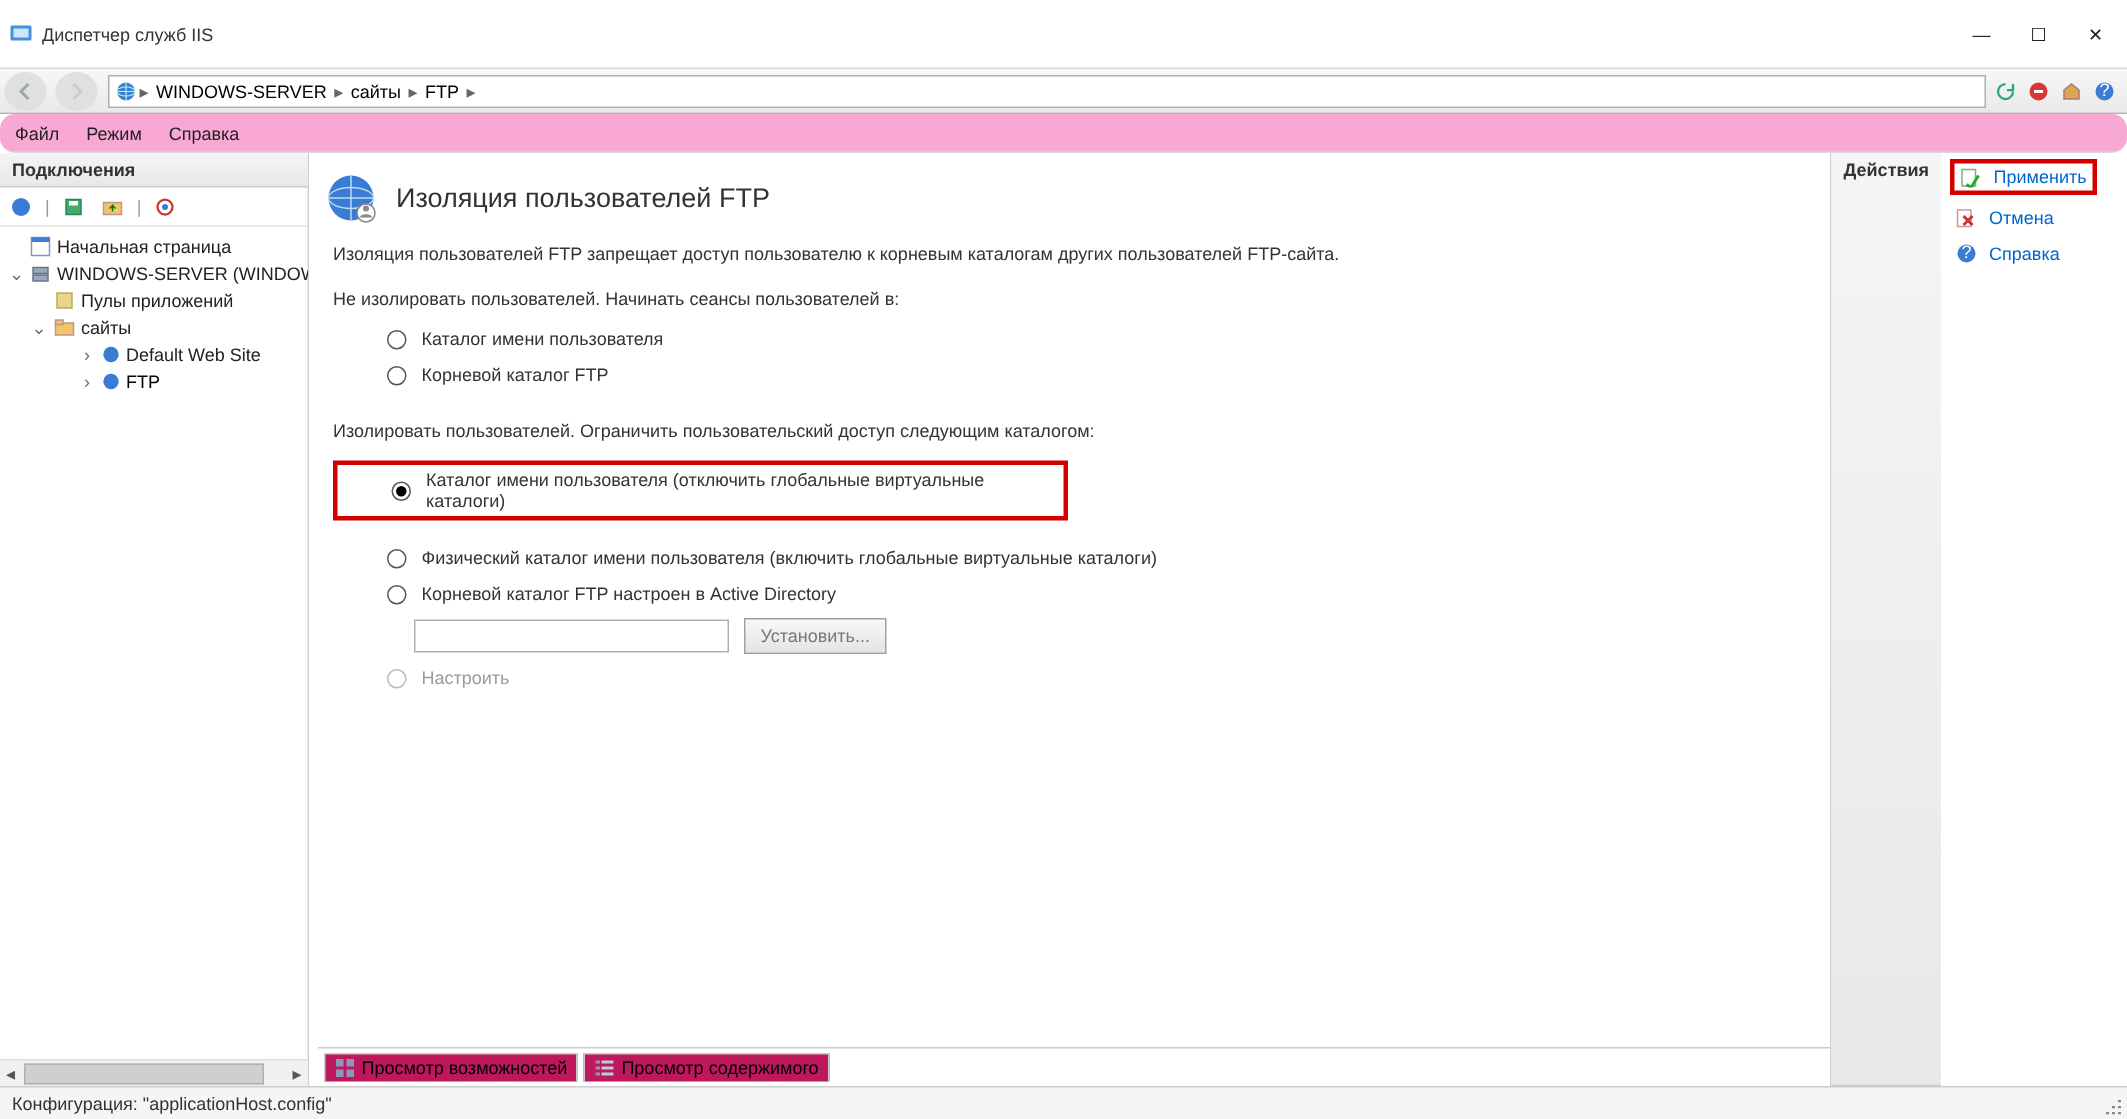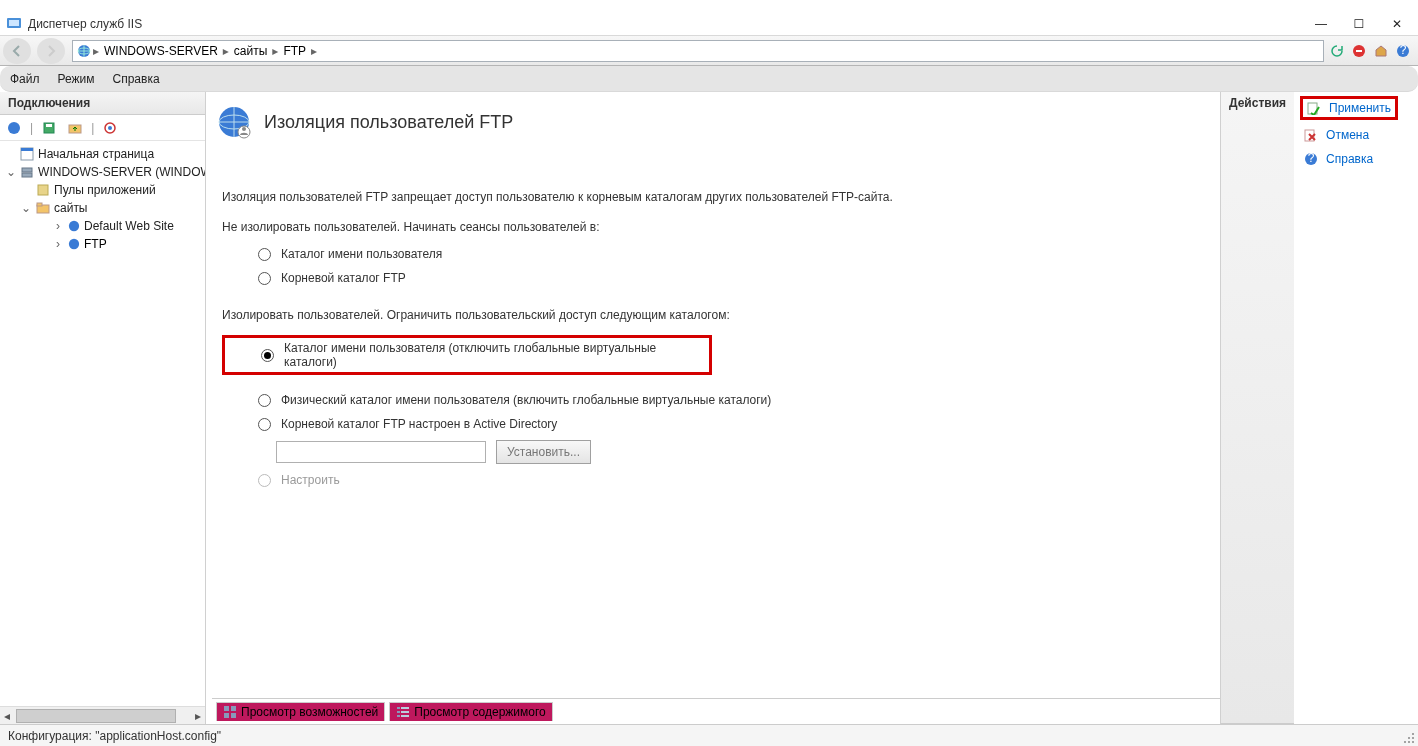--- a/index.html
+++ b/index.html
@@ -1,47 +1,47 @@
 <!DOCTYPE html>
 <html><head>
 <meta charset="utf-8">
 <style>
   * { box-sizing: border-box; margin: 0; padding: 0; font-family: "Segoe UI", Tahoma, sans-serif; font-size: 12px; }
   body { width: 1418px; height: 746px; background: #fff; display: flex; flex-direction: column; overflow: hidden; }
-  .titlebar { height: 24px; display: flex; align-items: center; padding: 0 6px; border-bottom: 1px solid #d9d9d9; margin-top: 12px; }
+  .titlebar { height: 46px; display: flex; align-items: center; padding: 0 6px; border-bottom: 1px solid #d9d9d9; }
   .titlebar .app-icon { width: 16px; height: 16px; margin-right: 6px; }
   .titlebar .title { flex: 1; color: #333; }
   .wincontrols { display: flex; gap: 24px; padding-right: 8px; }
   .wincontrols span { width: 14px; text-align: center; color: #222; }
   .navbar { height: 30px; display: flex; align-items: center; background: linear-gradient(#f7f7f7,#e9e9e9); border-bottom: 1px solid #b5b5b5; }
   .navbtn { width: 28px; height: 26px; display: flex; align-items: center; justify-content: center; border-radius: 50%; background:#e0e0e0; margin:0 3px; color:#999; }
   .breadcrumb-box { flex: 1; height: 22px; margin: 0 4px; background: #fff; border: 1px solid #a8b0b8; display: flex; align-items: center; padding: 0 4px; gap: 2px; }
   .breadcrumb-box .crumb { padding: 0 3px; }
   .breadcrumb-box .sep { color: #666; }
   .navicons { display: flex; gap: 4px; padding-right: 6px; }
   .navicons .nicon { width: 18px; height: 18px; display:flex; align-items:center; justify-content:center; }
-  .menubar { height: 26px; display: flex; align-items: center; gap: 18px; padding: 0 10px; background:#e5e5e5; border-bottom:1px solid #d9d9d9;border-radius:10px;}
+  .menubar { height: 26px; display: flex; align-items: center; gap: 18px; padding: 0 10px; background:#f9a8d4; border-bottom:1px solid #d9d9d9;border-radius:10px;}
   .menubar span { color:#222; }
   .workarea { flex: 1; display: flex; min-height: 0; }
   .left { width: 206px; border-right: 1px solid #d0d0d0; display:flex; flex-direction:column; }
   .panel-header { background: linear-gradient(#f5f5f5,#e8e8e8); border-bottom:1px solid #ccc; padding:4px 8px; font-weight:bold; color:#333; }
   .left-toolbar { height: 26px; display:flex; align-items:center; gap:6px; padding:0 4px; border-bottom:1px solid #e4e4e4;}
   .ticon { width:20px; height:20px; display:flex; align-items:center; justify-content:center; }
   .tree { flex:1; padding:4px 2px; overflow:auto; color:#222; }
   .tree .node { display:flex; align-items:center; gap:4px; padding:2px 0 2px 4px; white-space:nowrap; }
   .tree .node .tw { width:12px; text-align:center; color:#666; }
   .tree .ind1 { padding-left: 18px; }
   .tree .ind2 { padding-left: 34px; }
   .tree .ind3 { padding-left: 50px; }
   .tree .sel { color:#000; }
   .center { flex: 1; display:flex; flex-direction:column; padding: 6px 0 0 6px; min-width:0; }
   .page-head { display:flex; align-items:center; gap:12px; padding: 6px 4px 12px 4px; }
   .page-title { font-size:18px; color:#333; }
   .page-body { flex:1; overflow:auto; padding: 0 10px; color:#333; }
-  .desc { margin-bottom: 16px; margin-top: 38px; }
+  .desc { margin-bottom: 16px; }
   .grouplabel { margin: 8px 0 8px 0; }
   .radio-row { display:flex; align-items:center; gap:10px; padding: 5px 0 5px 36px; }
   .radio-row.hl { border:3px solid #d40000; padding-top:3px; padding-bottom:3px; margin:13px 0; width: 490px; }
   .radio { width:13px; height:13px; border:1px solid #555; border-radius:50%; display:flex; align-items:center; justify-content:center; background:#fff; flex-shrink:0;}
   .radio.checked::after { content:""; width:7px; height:7px; background:#000; border-radius:50%; }
   .radio.disabled { border-color:#bbb; }
   .subrow { display:flex; align-items:center; gap:10px; padding: 4px 0 4px 54px; }
   .textbox { width:210px; height:22px; border:1px solid #b0b0b0; background:#fff; }
   .btn { height:24px; padding: 0 10px; border:1px solid #a0a0a0; background:linear-gradient(#f8f8f8,#e4e4e4); color:#777; display:flex; align-items:center;justify-content:flex-end;}
   .bottom-tabs { height:26px; display:flex; align-items:center; gap:4px; border-top:1px solid #ccc; padding:2px 4px;}

